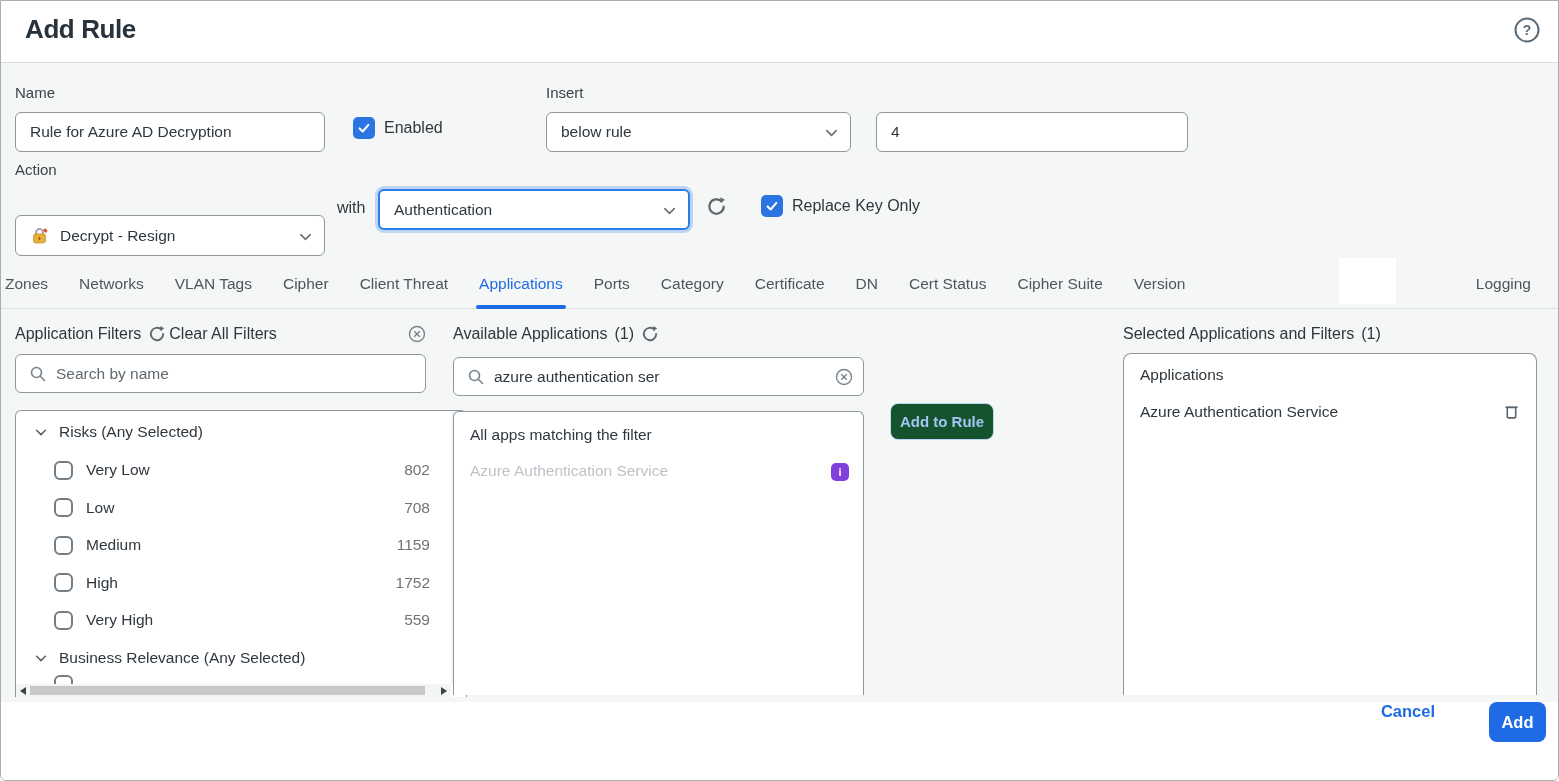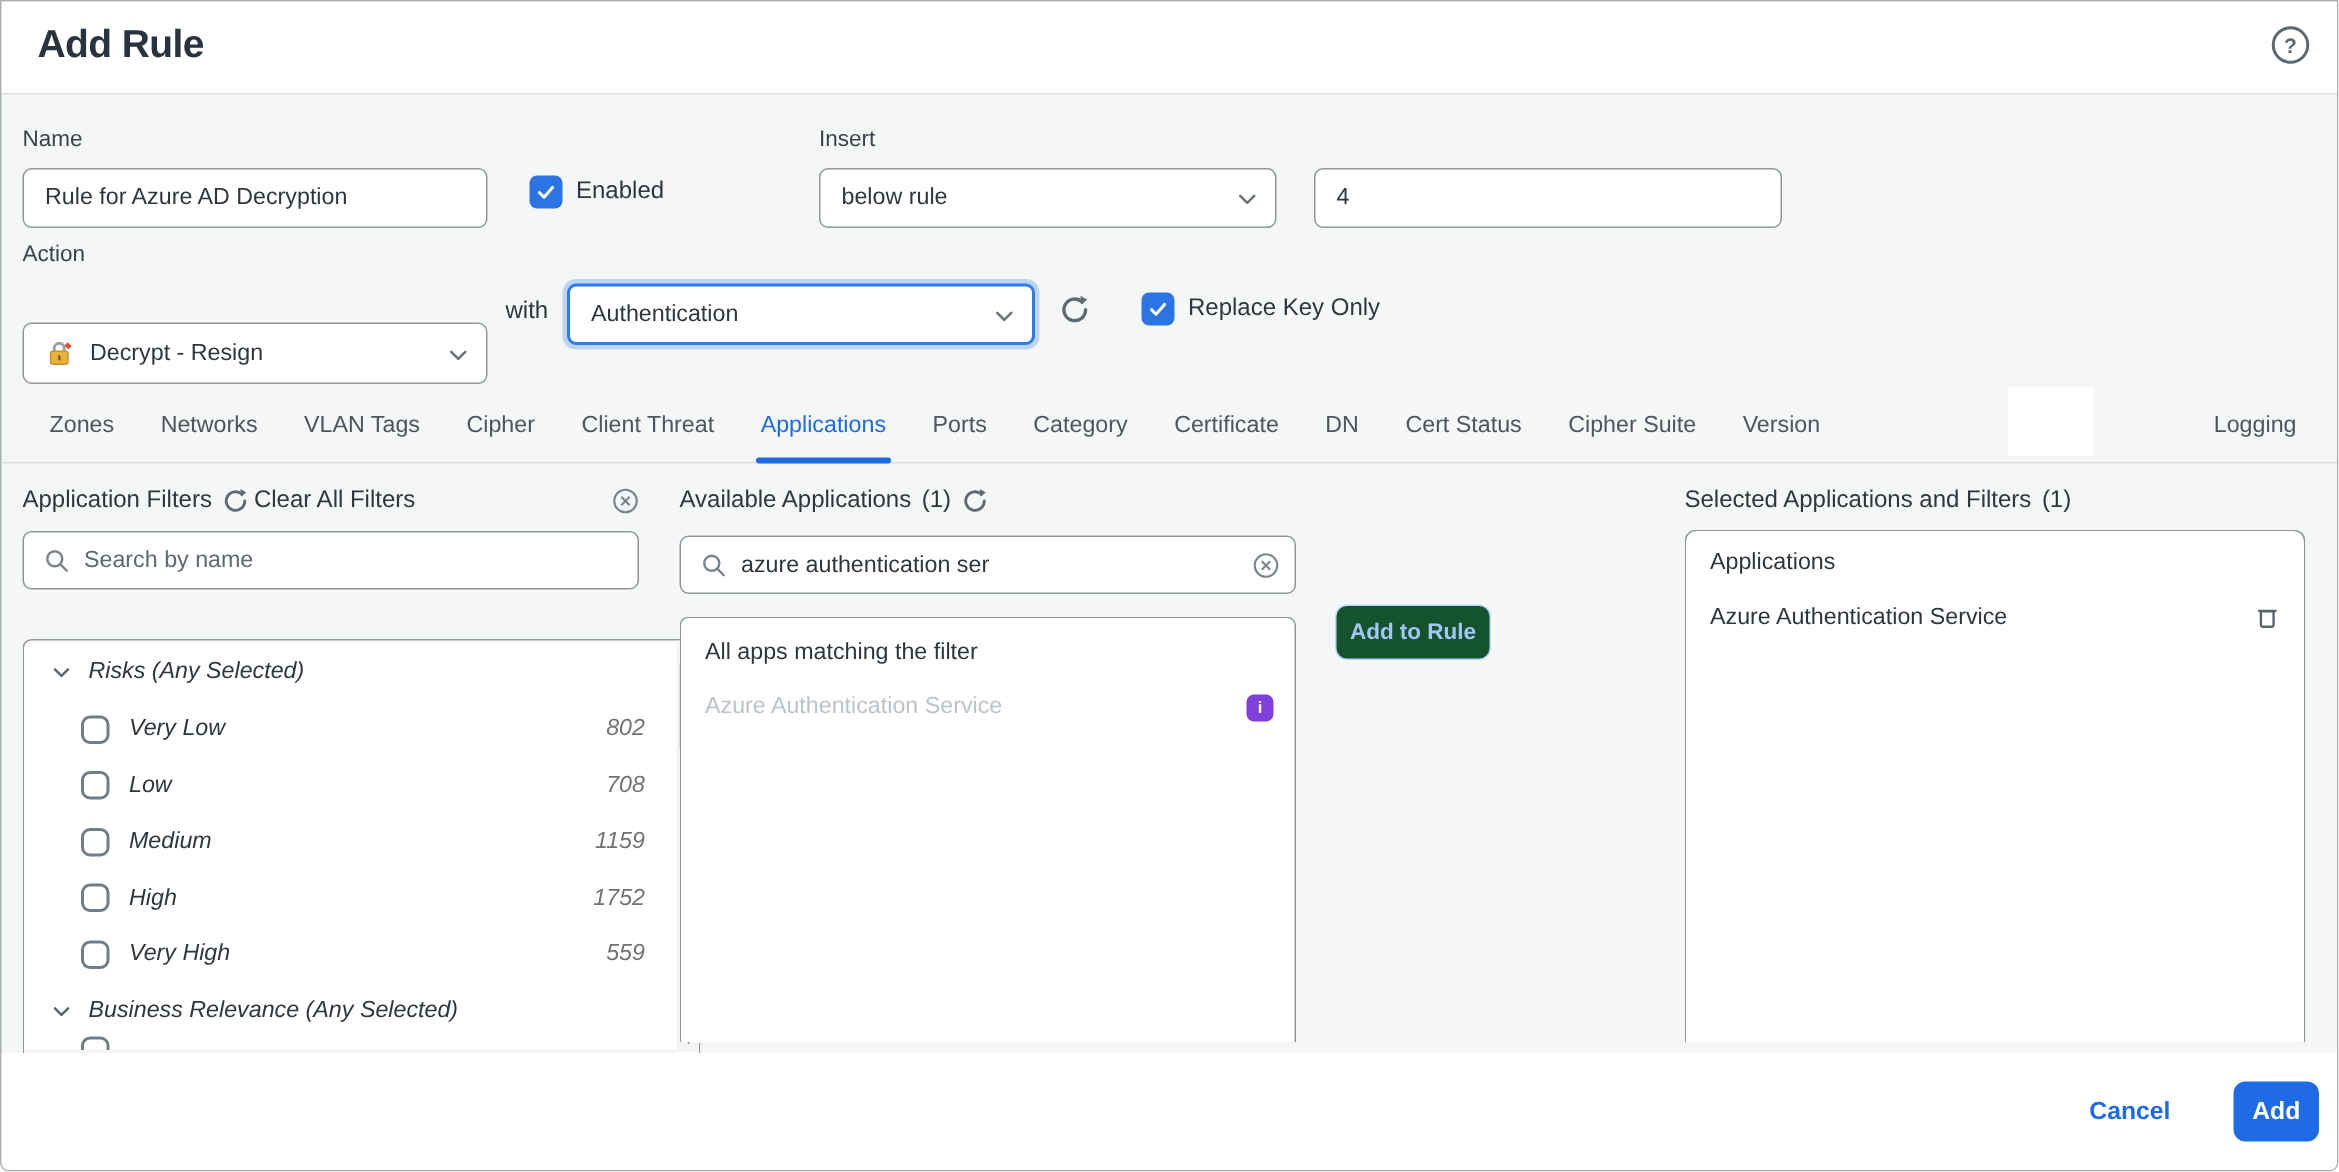--- a/index.html
+++ b/index.html
@@ -12,21 +12,21 @@
 
   
   .hdr { position:absolute; left:0; top:0; right:0; height:62px; background:#fff;
          border-bottom:1px solid #d9dcdf; z-index:5; }
   .hdr-title { position:absolute; left:24px; top:13px; font-size:26px; font-weight:bold;
                color:#28333d; letter-spacing:-0.4px; }
   .help-btn { position:absolute; right:17px; top:15px; width:28px; height:28px; cursor:pointer; }
 
   
   .ftr { position:absolute; left:0; right:0; bottom:0; height:78px; background:#fff;
-         display:flex; align-items:center; justify-content:flex-end; gap:42px;
+         display:flex; align-items:flex-start; justify-content:flex-end; gap:54px;
          padding-right:12px; z-index:5; }
   .cancel { color:#1f6be6; font-weight:bold; font-size:16.5px; cursor:pointer; }
   .addbtn { min-width:57px; height:40px; background:#1f6be6; color:#fff; font-weight:bold;
             font-size:16.5px; border:none; border-radius:8px; padding:0 1px; cursor:pointer; }
 
   
   .lbl { position:absolute; font-size:15px; color:#3a434b; }
   .field { position:absolute; height:40px; background:#fff; border:1px solid #8e979e;
            border-radius:6px; font-size:15.5px; color:#2f373e; }
   .txt { padding:0 14px; outline:none; font-family:inherit; }
@@ -35,21 +35,21 @@
   .focused { border:2px solid #2b7de9; box-shadow:0 0 0 3px rgba(43,125,233,.28); }
   .chkrow { position:absolute; display:flex; align-items:center; gap:9px; cursor:pointer; }
   .chk { width:22px; height:22px; border-radius:5px; background:#2b74e2;
          display:flex; align-items:center; justify-content:center; flex:0 0 auto; }
   .chklabel { font-size:16px; color:#2f373e; }
   .withtxt { position:absolute; font-size:16px; color:#2f373e; }
   .refresh-ib { position:absolute; width:22px; height:22px; cursor:pointer; }
 
   
   .tabs { position:absolute; left:0; right:0; top:258px; height:50px; display:flex;
-          align-items:center; padding-left:32px; gap:31px;
+          align-items:center; padding-left:4px; gap:31px;
           border-bottom:1px solid #dcdfe2; }
   .tab { position:relative; height:100%; display:flex; align-items:center;
          font-size:15.5px; color:#4d565f; cursor:pointer; white-space:nowrap; }
   .tab.active { color:#1f6be6; }
   .tab.active::after { content:""; position:absolute; left:-3px; right:-3px; bottom:-1px;
                        height:4px; background:#1f6be6; border-radius:2px; }
   .tab-logging { margin-left:auto; margin-right:27px; }
   .white-box { position:absolute; left:1338px; top:257px; width:57px; height:46px;
                background:#fff; z-index:2; }
 
@@ -257,21 +257,21 @@
   <div class="search" style="left:14px; width:411px;">
     <span class="mag">
       <svg width="18" height="18" viewBox="0 0 18 18">
         <circle cx="7.5" cy="7.5" r="5" fill="none" stroke="#7a848d" stroke-width="1.6"></circle>
         <line x1="11.3" y1="11.3" x2="15.5" y2="15.5" stroke="#7a848d" stroke-width="1.6" stroke-linecap="round"></line>
       </svg>
     </span>
     <input type="text" placeholder="Search by name" style="">
   </div>
 
-  <div class="listbox" style="left:14px; top:425px; width:452px; height:287px;font-style:italic;">
+  <div class="listbox" style="left:14px; top:409px; width:452px; height:287px;">
     <div class="lrow grp" style="top:2px;">
       <svg width="14" height="14" viewBox="0 0 16 16">
           <polyline points="3,6 8,11 13,6" fill="none" stroke="#5a646d" stroke-width="1.8" stroke-linecap="round" stroke-linejoin="round"></polyline>
         </svg>
       <span>Risks (Any Selected)</span>
     </div>
 
     <div class="lrow itm" style="top:40px;">
       <span class="cbox"></span>
       <span>Very Low</span>

